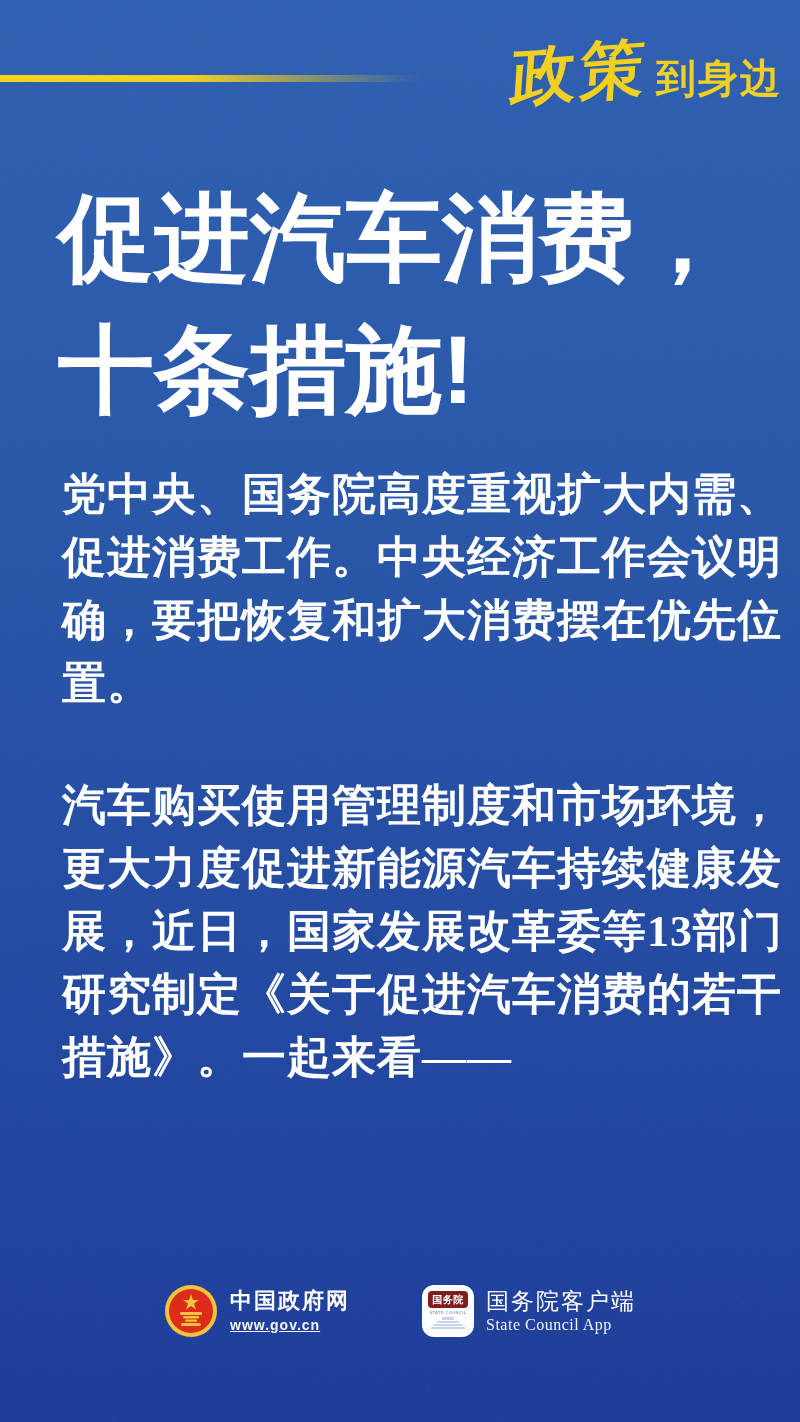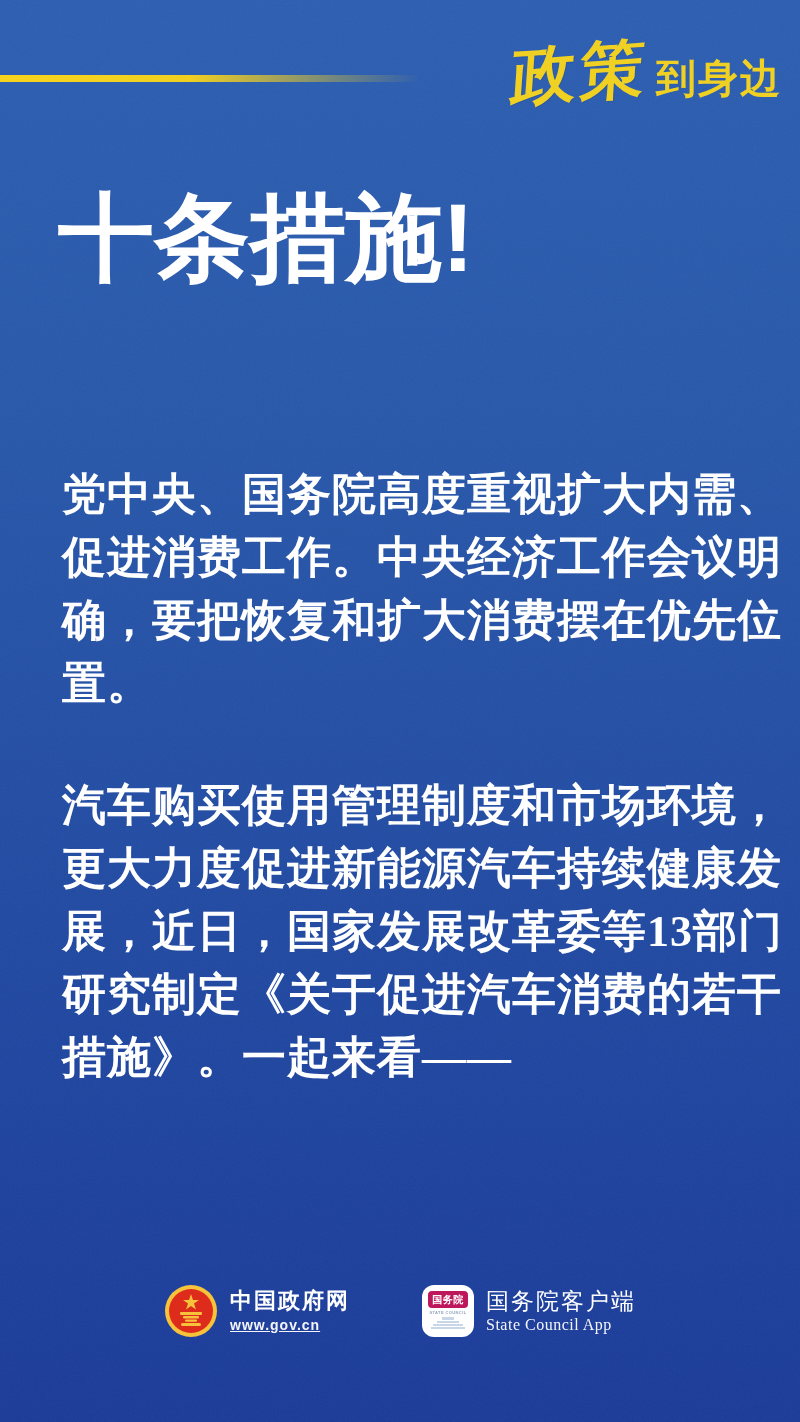--- a/index.html
+++ b/index.html
@@ -101,21 +101,21 @@
   .app-icon {
     width: 52px; height: 52px; flex: 0 0 auto;
     background: #ffffff;
     border-radius: 12px;
     display: flex; flex-direction: column; align-items: center;
     box-sizing: border-box;
     padding-top: 6px;
   }
   .app-icon-badge {
     width: 40px; height: 17px;
-    background: #be185d;
+    background: #7f1d1d;
     border-radius: 4px;
     color: #ffffff;
     font-size: 10px; font-weight: 700;
     line-height: 17px; text-align: center;
     letter-spacing: 0.5px;
   }
   .app-icon-sub {
     font-size: 4px; color: #8fa3bd; letter-spacing: 0.4px; margin-top: 2px;
     font-weight: 700;
   }
@@ -142,20 +142,21 @@
   </svg>
 
   <div class="accent-line"></div>
 
   <div class="brand">
     <span class="brand-calligraphy">政策</span>
     <span class="brand-suffix">到身边</span>
   </div>
 
   <div class="title">
+    <div>促进汽车消费，</div>
     <div>十条措施!</div>
   </div>
 
   <div class="para para-1">
     <div>党中央、国务院高度重视扩大内需、</div>
     <div>促进消费工作。中央经济工作会议明</div>
     <div>确，要把恢复和扩大消费摆在优先位</div>
     <div>置。</div>
   </div>
 

